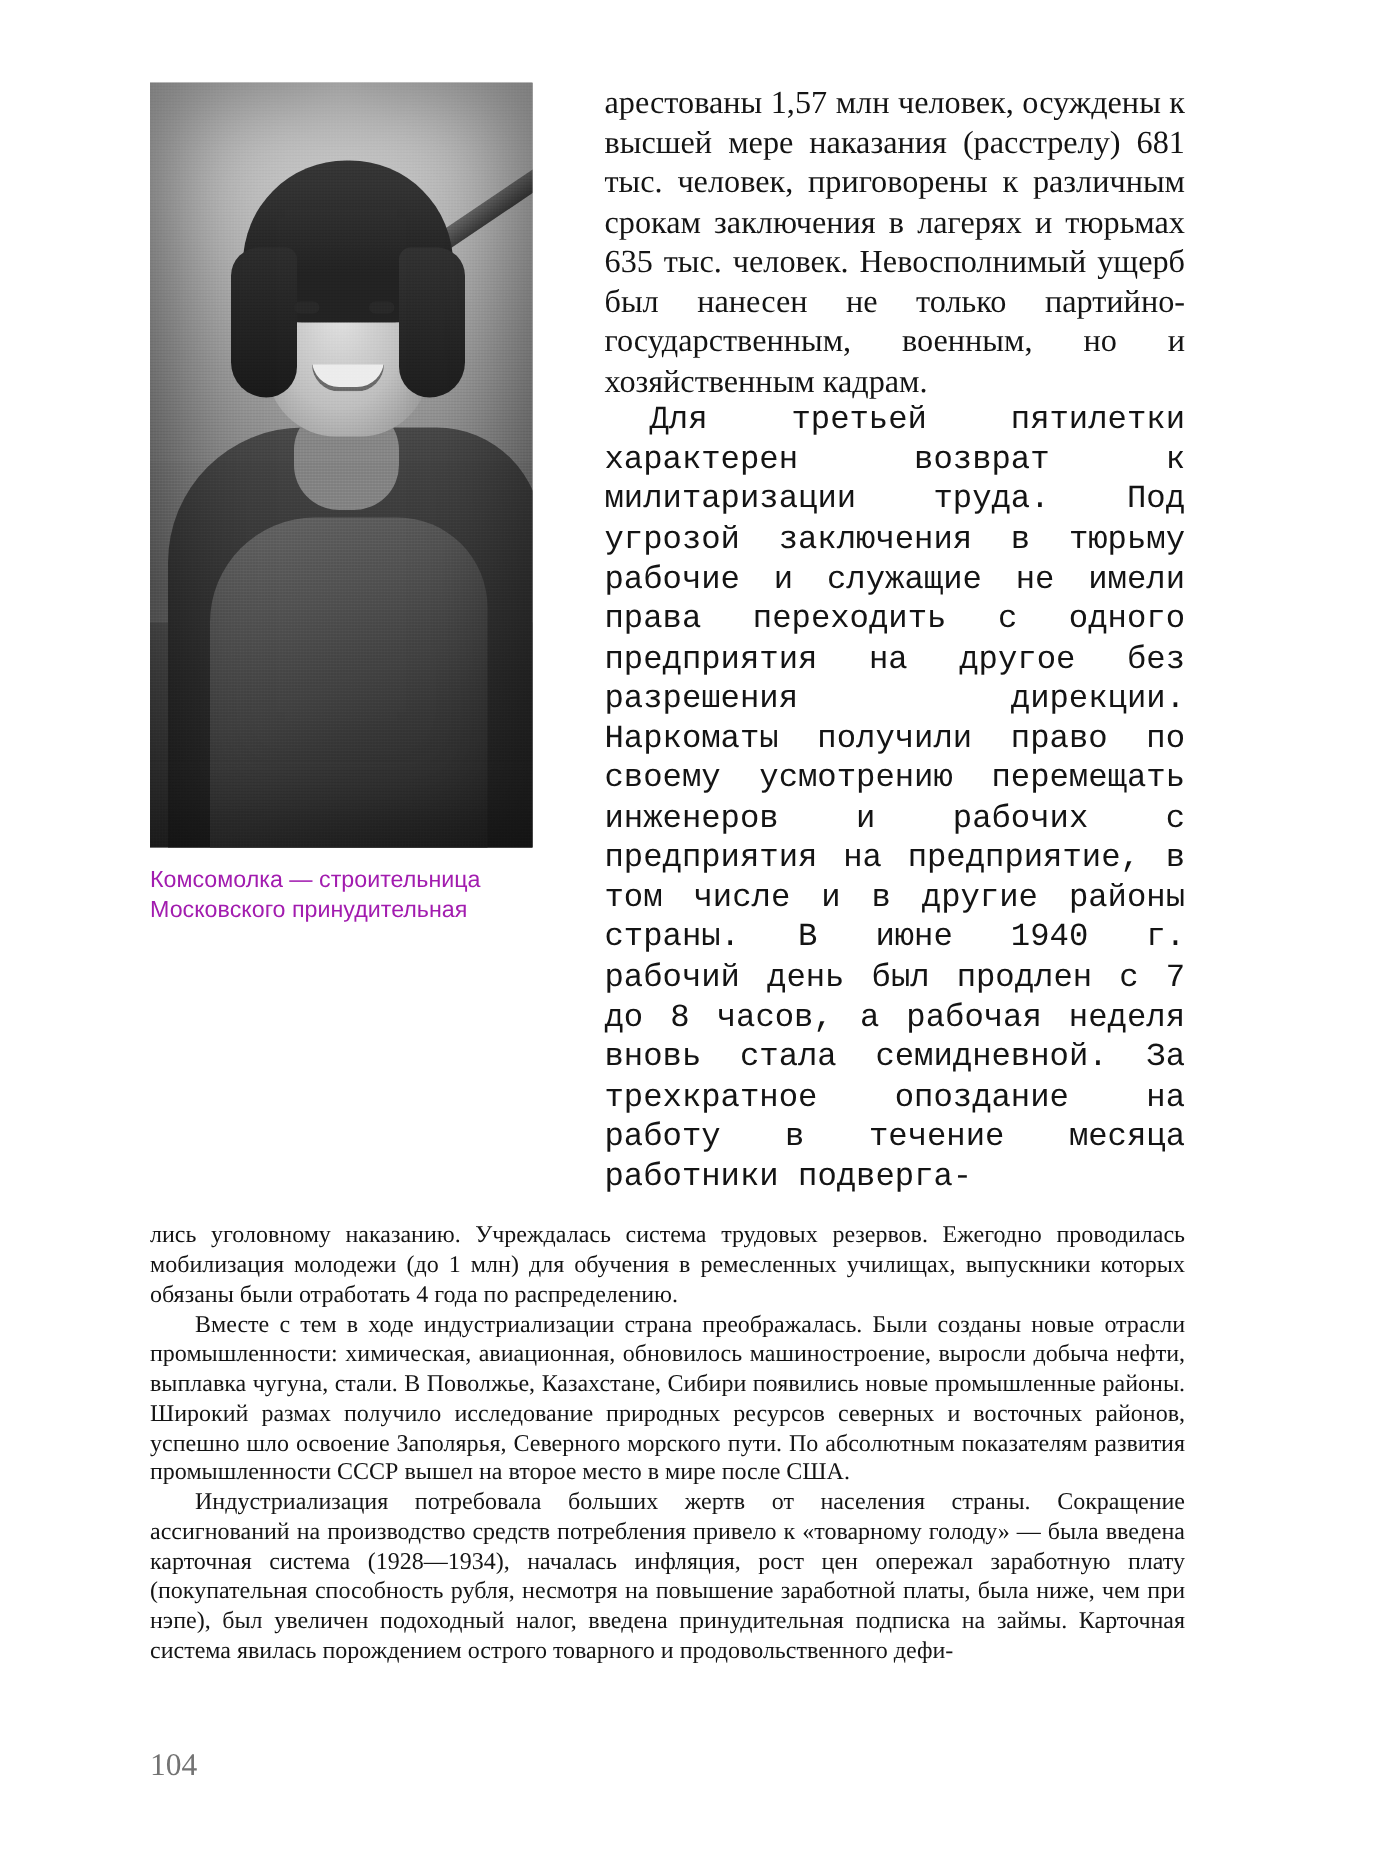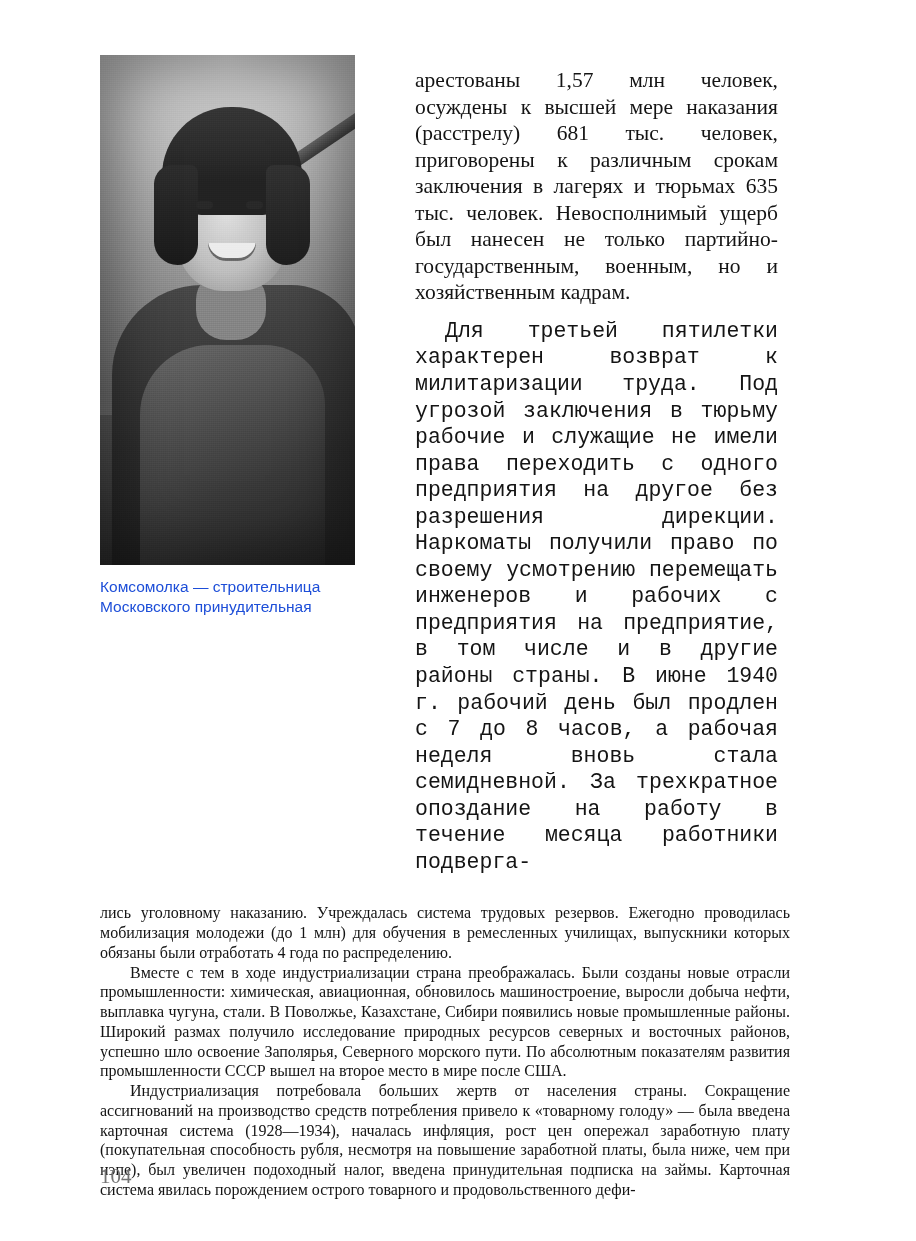--- a/index.html
+++ b/index.html
@@ -139,33 +139,33 @@
   }
   .photo .vignette {
     position: absolute; inset: 0;
     box-shadow: inset 0 0 60px 18px rgba(0,0,0,0.35);
   }
   .caption {
     margin-top: 12px;
     font-family: "Liberation Sans", "DejaVu Sans", sans-serif;
     font-size: 15.5px;
     line-height: 1.28;
-    color: #1d4ed8;
+    color: #a21caf;
     width: 280px;
   }
 
   .col-right {
     flex: 1 1 auto;
     font-size: 21.5px;
     line-height: 1.235;
     text-align: justify;
     text-justify: inter-word;
     hyphens: manual;
   }
-  .col-right p { margin: 12px; }
+  .col-right p { margin: 0; }
   .col-right p.indent { text-indent: 30px; font-family: Liberation Mono, monospace; }
 
   
   .flow {
     margin-top: 16px;
     font-size: 16px;
     line-height: 1.235;
     text-align: justify;
     text-justify: inter-word;
   }

